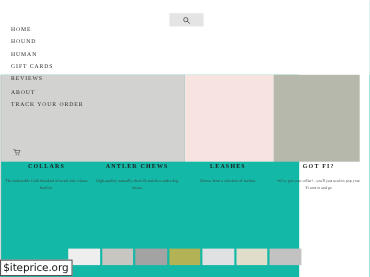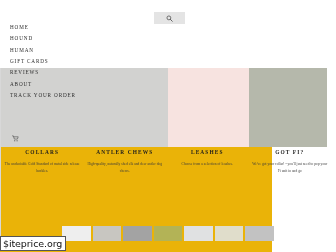--- a/index.html
+++ b/index.html
@@ -12,21 +12,21 @@
     overflow: hidden;
     background: #ffffff;
     font-family: "Liberation Serif", serif;
     position: relative;
   }
   #page {
     position: absolute;
     left: 0; top: 0;
     width: 272px;
     height: 252px;
-    background: #eab308;
+    background: #14b8a6;
   }
   
   .page-frame-left {
     position: absolute;
     left: 0px;
     top: 0px;
     width: 1px;
     height: 238px;
     background: #d8d8d8;
   }

